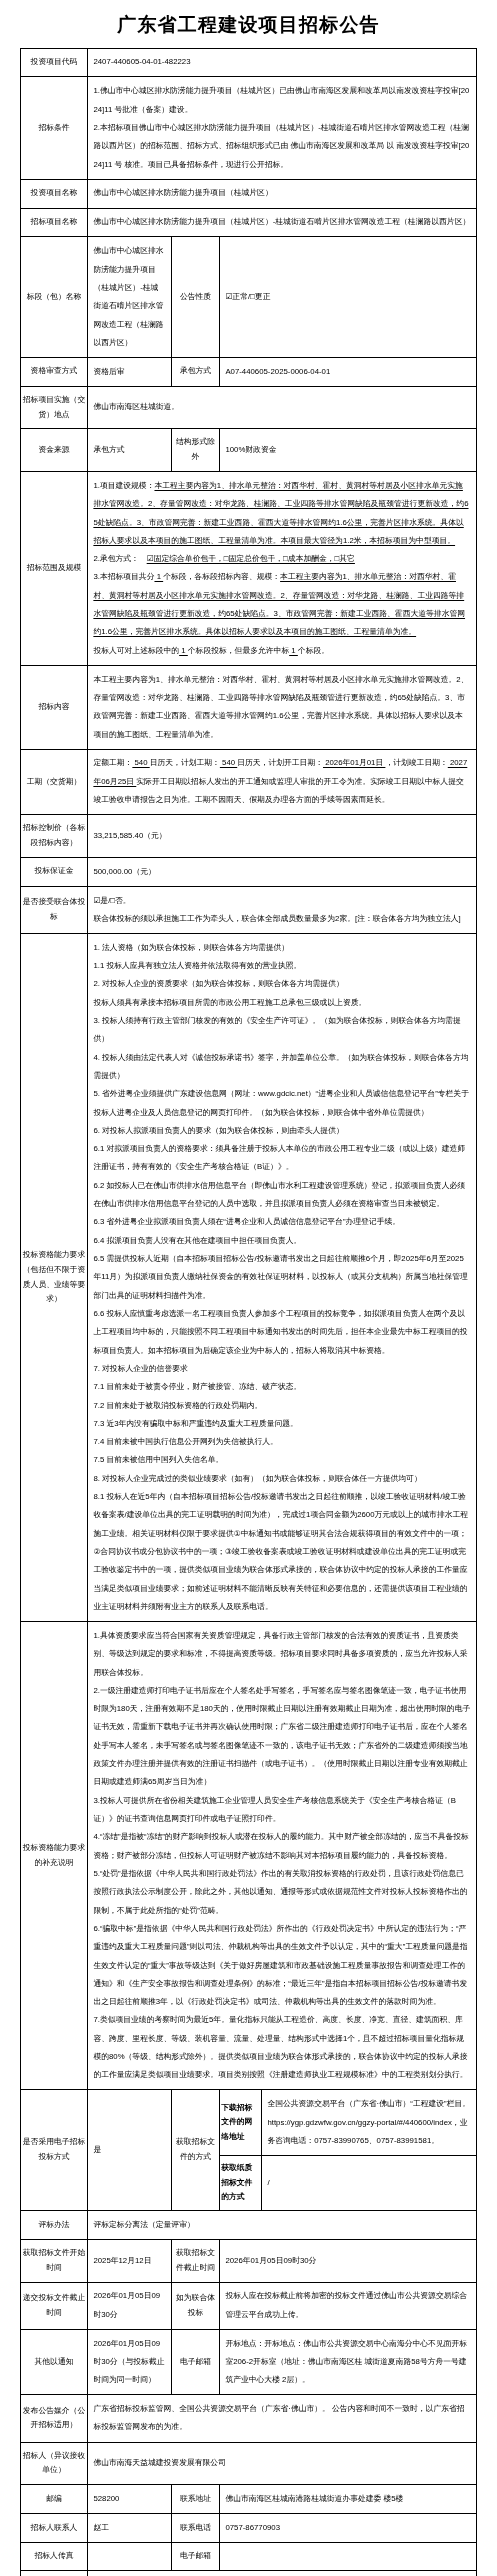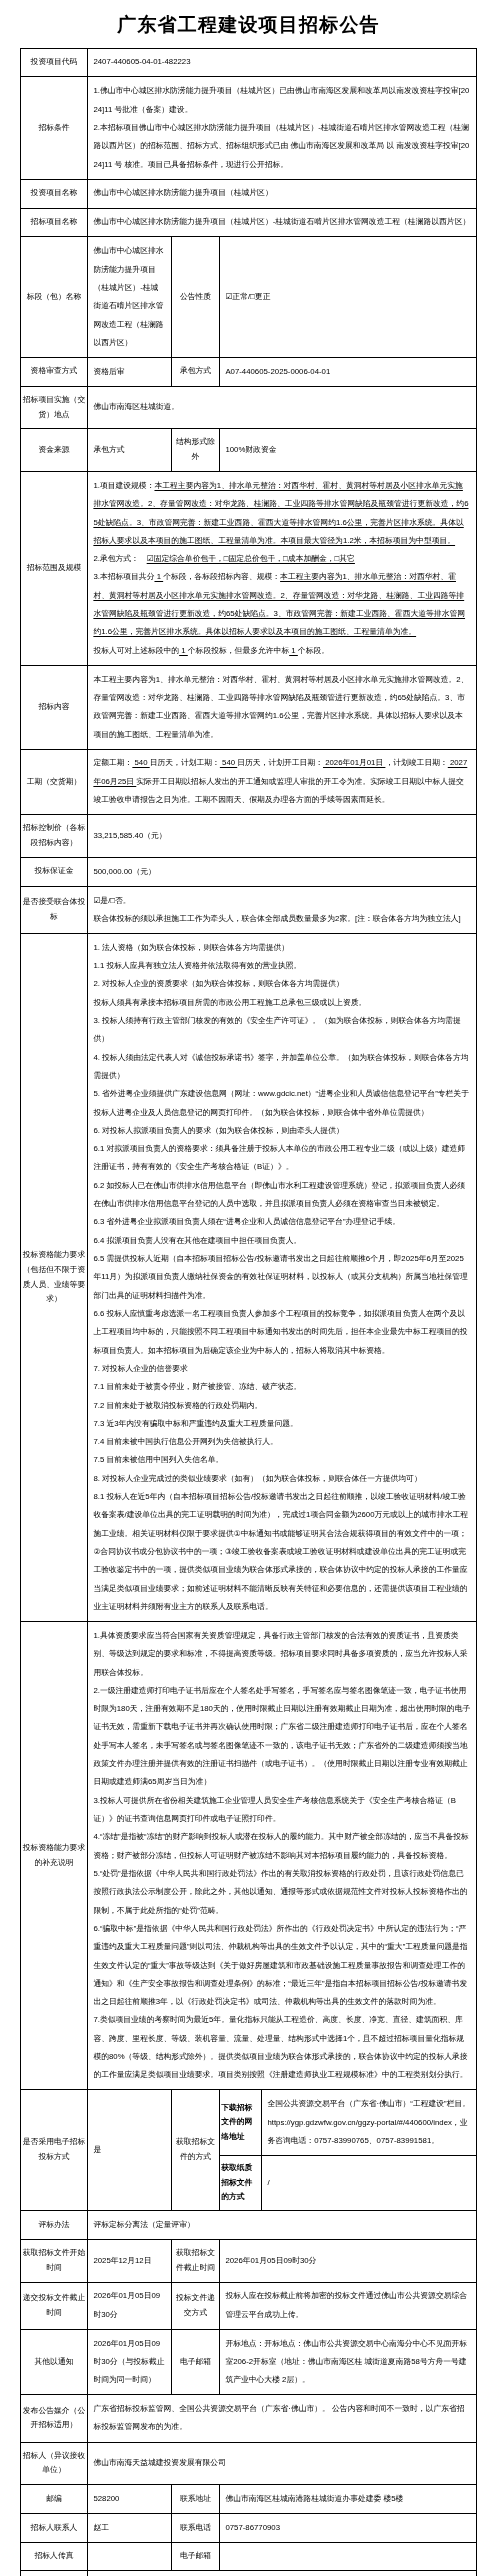--- a/index.html
+++ b/index.html
@@ -168,21 +168,21 @@
     <tr>
       <td class="lab">获取招标文件开始时间</td>
       <td class="val c">2025年12月12日</td>
       <td class="lab">获取招标文件截止时间</td>
       <td class="val c" colspan="2">2026年01月05日09时30分</td>
     </tr>
 
     <tr>
       <td class="lab">递交投标文件截止时间</td>
       <td class="val c">2026年01月05日09时30分</td>
-      <td class="lab">投标文件递交方式</td>
+      <td class="lab">如为联合体投标</td>
       <td class="val" colspan="2">投标人应在投标截止前将加密的投标文件通过佛山市公共资源交易综合管理云平台成功上传。</td>
     </tr>
 
     <tr>
       <td class="lab">其他以通知</td>
       <td class="val c">2026年01月05日09时30分（与投标截止时间为同一时间）</td>
       <td class="lab">电子邮箱</td>
       <td class="val" colspan="2">开标地点：开标地点：佛山市公共资源交易中心南海分中心不见面开标室206-2开标室（地址：佛山市南海区桂 城街道夏南路58号方舟一号建筑产业中心大楼 2层）。</td>
     </tr>
 

